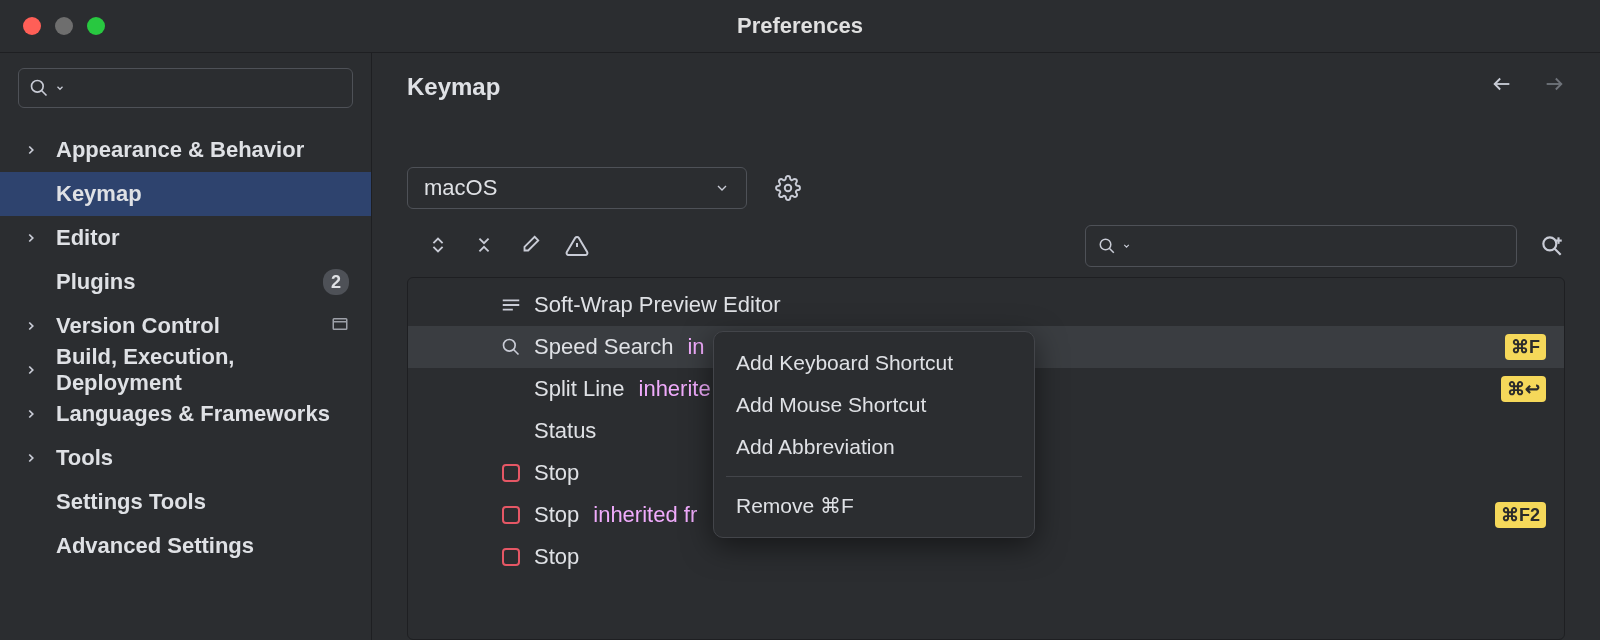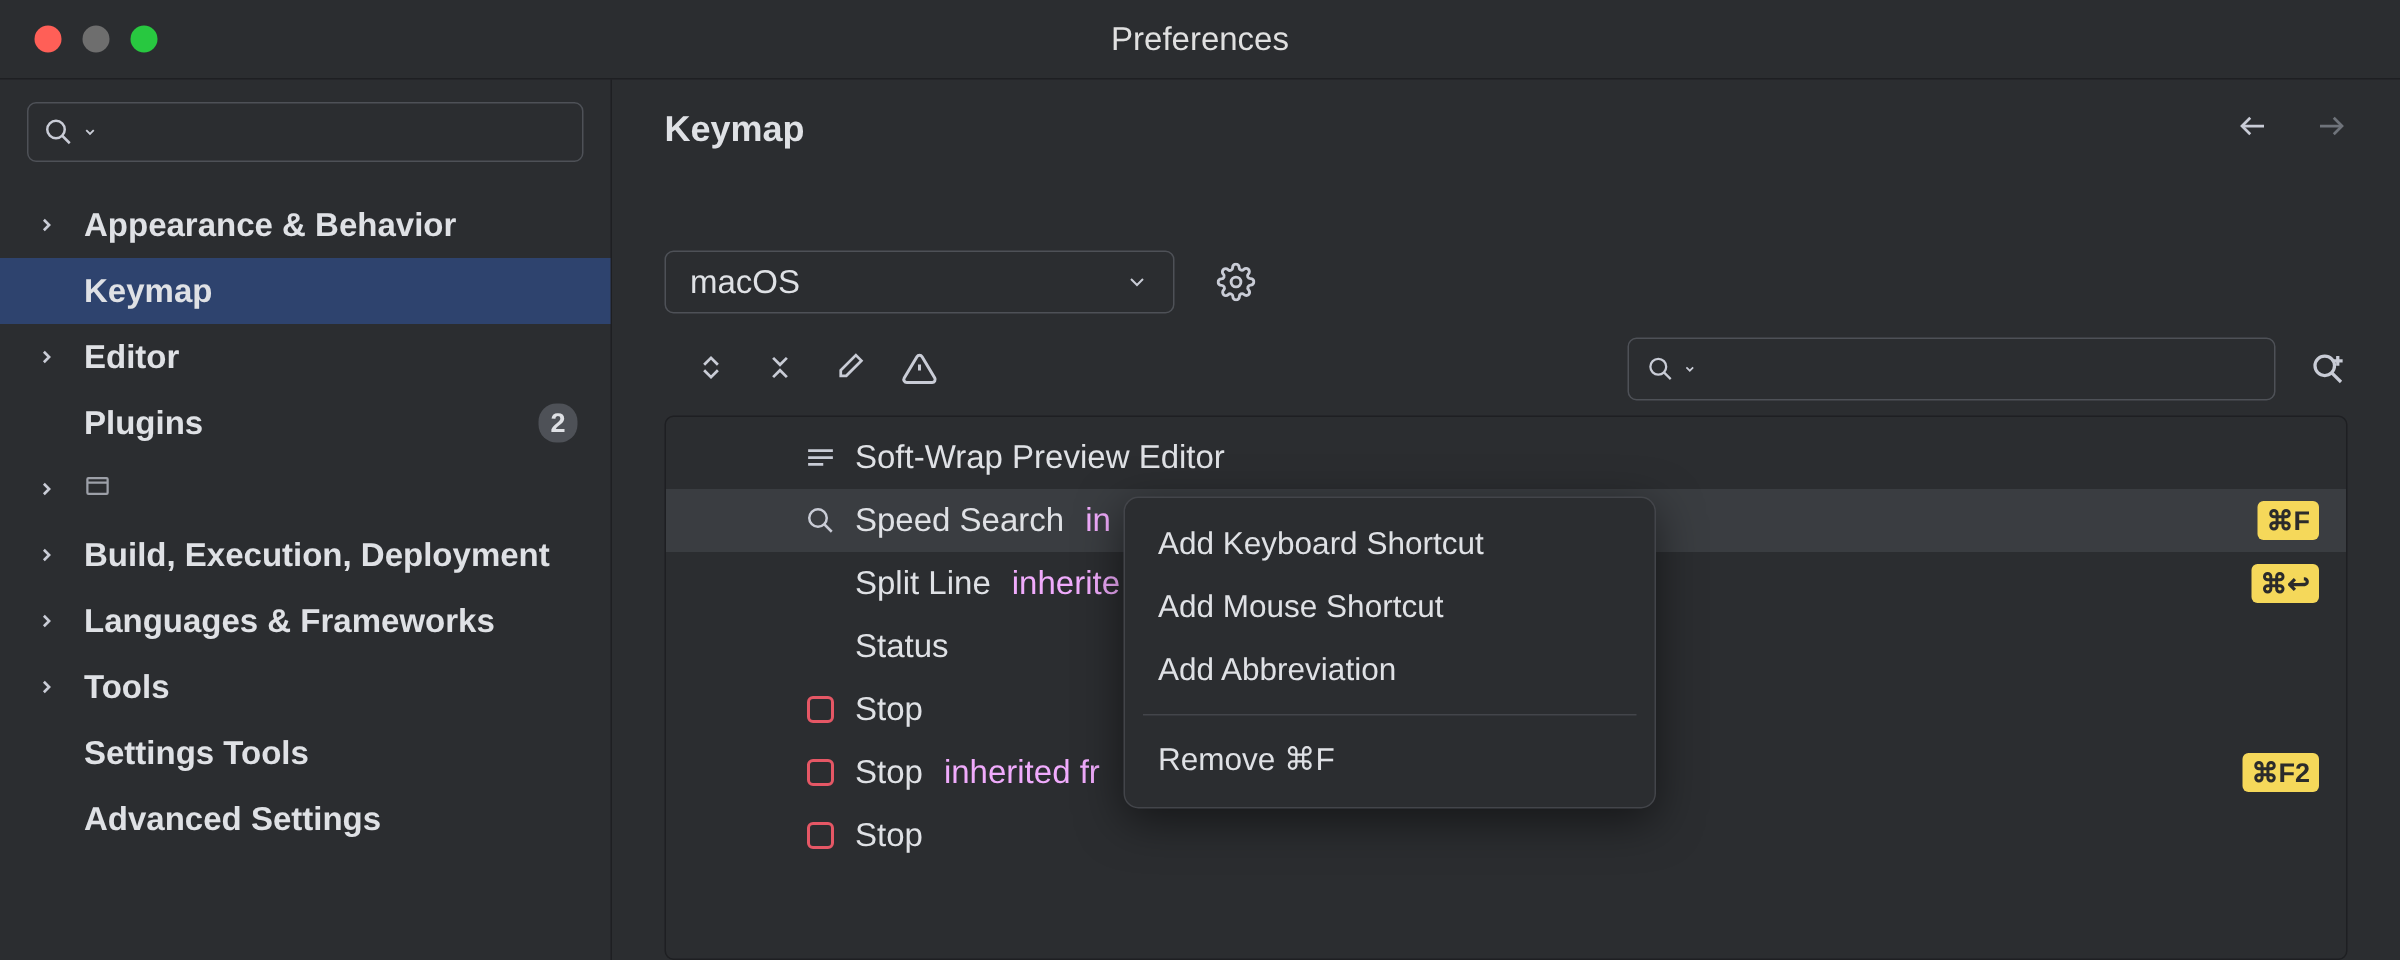--- a/index.html
+++ b/index.html
@@ -36,30 +36,30 @@
     border-radius: 50%;
   }
   .red { background: #ff5f57; }
   .yellow { background: #6e6e6e; }
   .green { background: #28c840; }
   .window-title {
     position: absolute;
     left: 50%;
     transform: translateX(-50%);
     font-size: 22px;
-    font-weight: 400;
+    font-weight: 700;
     color: #e0e0e0;
   }
   .body-area {
     display: flex;
     flex: 1;
     min-height: 0;
   }
   .sidebar {
-    width: 408px;
+    width: 372px;
     border-right: 1px solid #1e1f22;
     display: flex;
     flex-direction: column;
     padding-top: 10px;
   }
   .search-box {
     margin: 5px 18px 12px 18px;
     height: 40px;
     background: #2b2d30;
     border: 1px solid #4e5157;
@@ -142,21 +142,21 @@
   .action-row .aname { white-space:nowrap; }
   .action-row .inherited { color:#f0abfc; margin-left:4px;}
   .action-row .shortcuts { margin-left:auto; display:flex; gap:6px;}
   .kbd {
     background:#f5d85a; color:#2b2b2b; font-weight:600; font-size:18px;
     border-radius:4px; padding:2px 6px; display:inline-flex; align-items:center;
     font-family: -apple-system, sans-serif;
   }
   .stop-square { width:18px; height:18px; border:2px solid #e55765; border-radius:4px; }
   .context-menu {
-    position:absolute; left:305px; top:53px; width:355px;
+    position:absolute; left:305px; top:53px; width:322px;
     background:#2b2d30; border:1px solid #43454a; border-radius:10px;
     box-shadow:0 8px 30px rgba(0,0,0,0.5); padding:10px 0; z-index:50;
   }
   .menu-item { padding:9px 22px; font-size:21px; }
   .menu-sep { height:1px; background:#43454a; margin:8px 12px;}
 </style>
 </head>
 <body>
 
 <div class="window">
@@ -206,20 +206,21 @@
           <span class="chev"></span>
           <span class="label">Plugins</span>
           <span class="badge">2</span>
         </div>
         <div class="nav-item">
           <span class="chev">
               <svg width="14" height="14" viewBox="0 0 24 24" fill="none" stroke="#c9ccd6" stroke-width="3">
                 <polyline points="9 6 15 12 9 18"></polyline>
               </svg>
             </span>
+          <span class="label">Version Control</span>
           <span class="tag-icon"><svg width="18" height="18" viewBox="0 0 24 24" fill="none" stroke="currentColor" stroke-width="2">
                 <rect x="3" y="5" width="18" height="14" rx="1"></rect>
                 <line x1="3" y1="9" x2="21" y2="9"></line>
               </svg></span>
         </div>
         <div class="nav-item">
           <span class="chev">
               <svg width="14" height="14" viewBox="0 0 24 24" fill="none" stroke="#c9ccd6" stroke-width="3">
                 <polyline points="9 6 15 12 9 18"></polyline>
               </svg>

